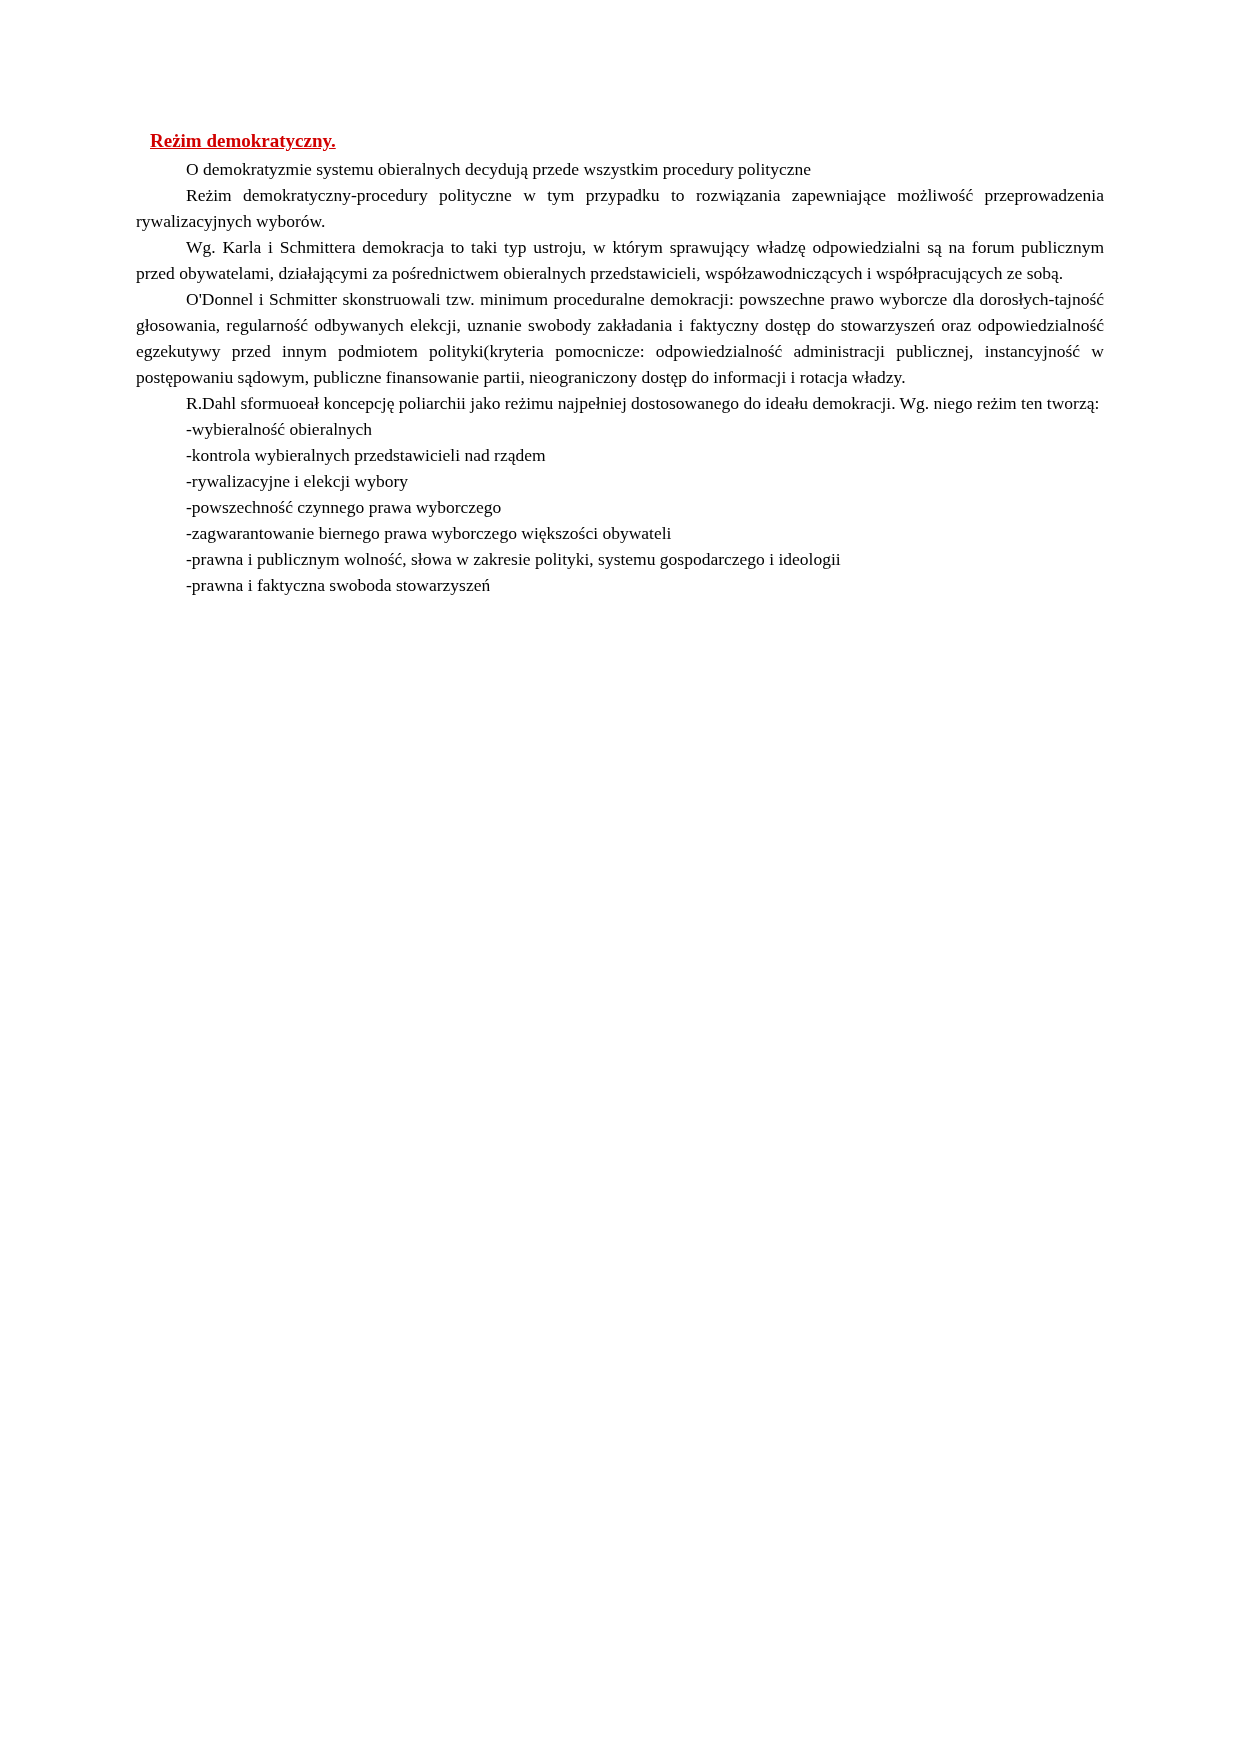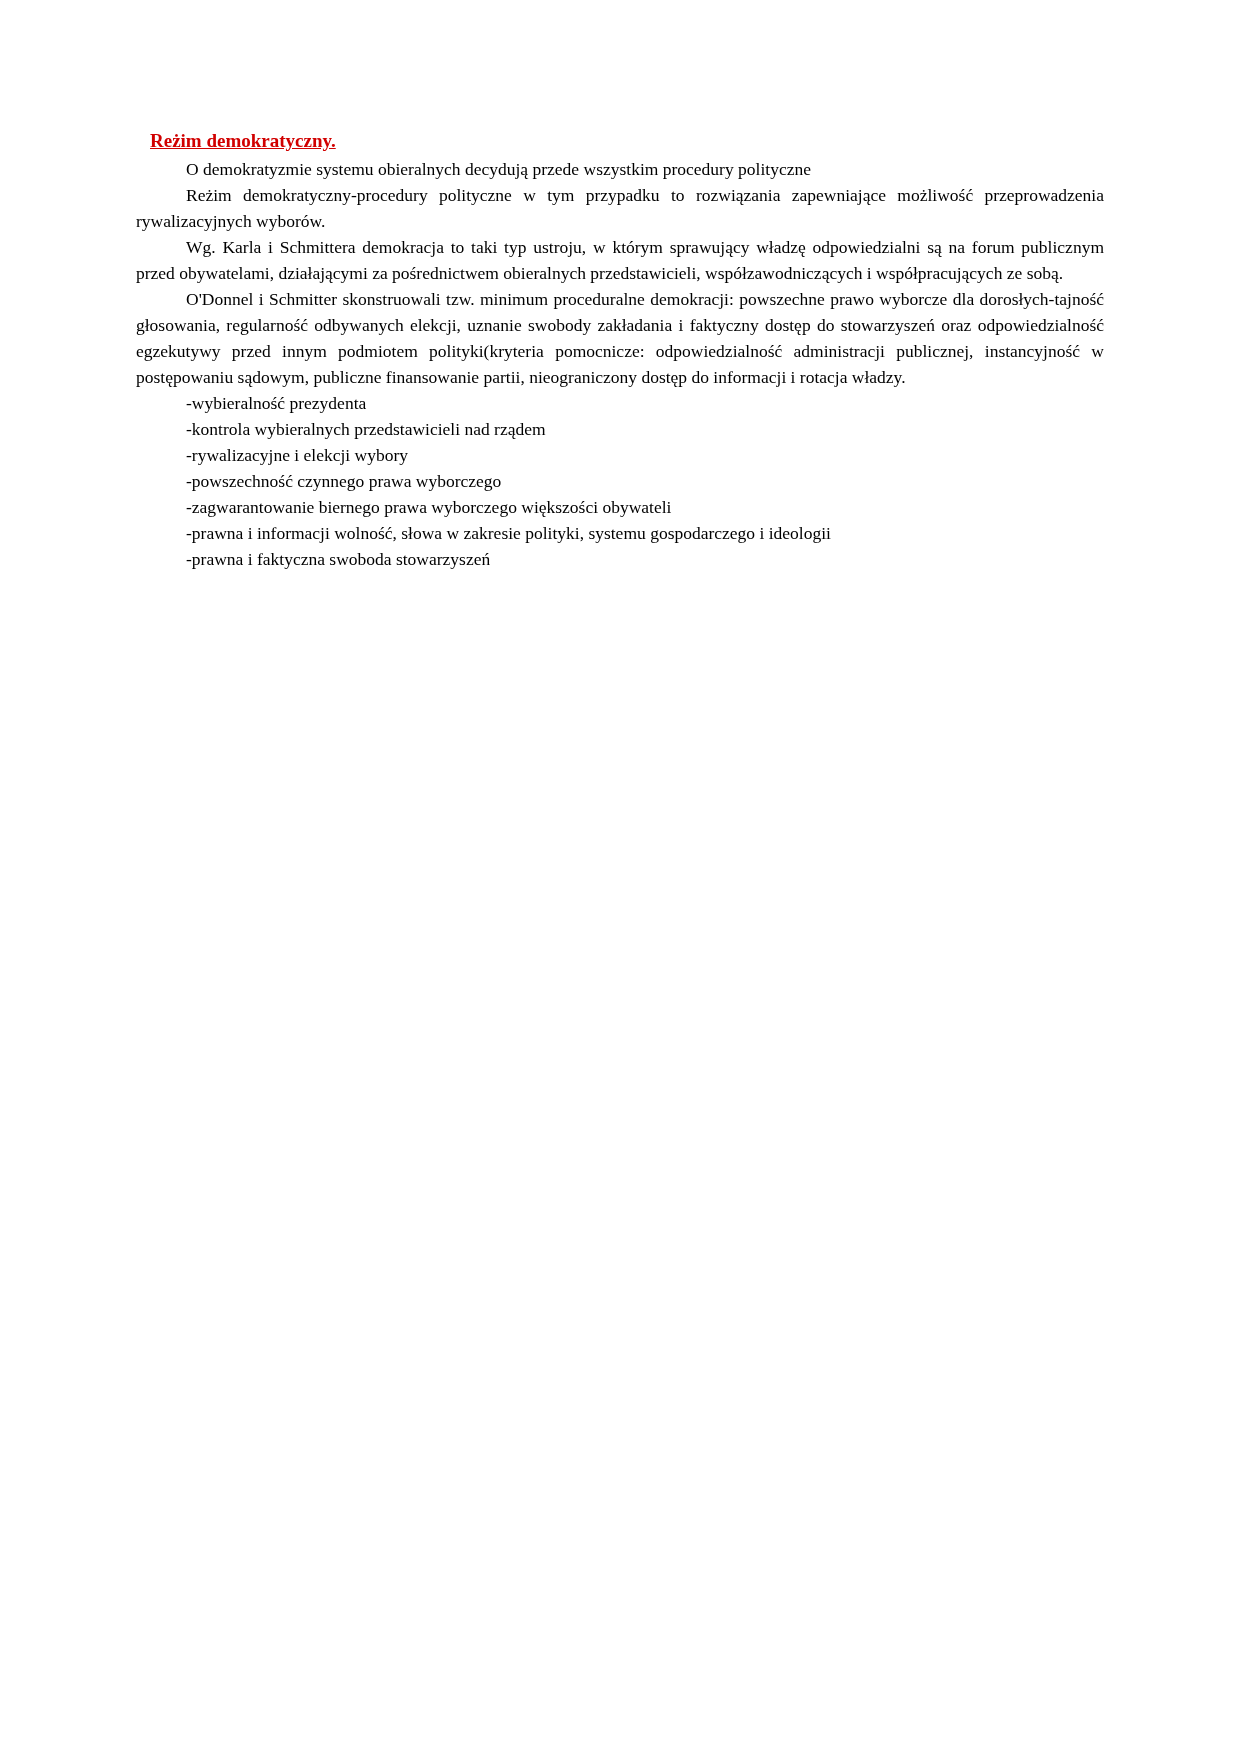--- a/index.html
+++ b/index.html
@@ -42,21 +42,22 @@
 </head>
 <body>
 
 <div class="page">
   <h1 class="doc-title" style="color: rgb(209, 0, 0);">Reżim demokratyczny.</h1>
 
   <p class="para">O demokratyzmie systemu obieralnych decydują przede wszystkim procedury polityczne</p>
   <p class="para">Reżim demokratyczny-procedury polityczne w tym przypadku to rozwiązania zapewniające możliwość przeprowadzenia rywalizacyjnych wyborów.</p>
   <p class="para">Wg. Karla i Schmittera demokracja to taki typ ustroju, w którym sprawujący władzę odpowiedzialni są na forum publicznym przed obywatelami, działającymi za pośrednictwem obieralnych przedstawicieli, współzawodniczących i współpracujących ze sobą.</p>
   <p class="para">O'Donnel i Schmitter skonstruowali tzw. minimum proceduralne demokracji: powszechne prawo wyborcze dla dorosłych-tajność głosowania, regularność odbywanych elekcji, uznanie swobody zakładania i faktyczny dostęp do stowarzyszeń oraz odpowiedzialność egzekutywy przed innym podmiotem polityki(kryteria pomocnicze: odpowiedzialność administracji publicznej, instancyjność w postępowaniu sądowym, publiczne finansowanie partii, nieograniczony dostęp do informacji i rotacja władzy.</p>
+  <p class="para">R.Dahl sformuoeał koncepcję poliarchii jako reżimu najpełniej dostosowanego do ideału demokracji. Wg. niego reżim ten tworzą:</p>
 
-  <p class="list-item">-wybieralność prezydenta</p>
+  <p class="list-item">-wybieralność obieralnych</p>
   <p class="list-item">-kontrola wybieralnych przedstawicieli nad rządem</p>
   <p class="list-item">-rywalizacyjne i elekcji wybory</p>
   <p class="list-item">-powszechność czynnego prawa wyborczego</p>
   <p class="list-item">-zagwarantowanie biernego prawa wyborczego większości obywateli</p>
-  <p class="list-item">-prawna i informacji wolność, słowa w zakresie polityki, systemu gospodarczego i ideologii</p>
+  <p class="list-item">-prawna i publicznym wolność, słowa w zakresie polityki, systemu gospodarczego i ideologii</p>
   <p class="list-item">-prawna i faktyczna swoboda stowarzyszeń</p>
 </div>
 
 </body></html>

